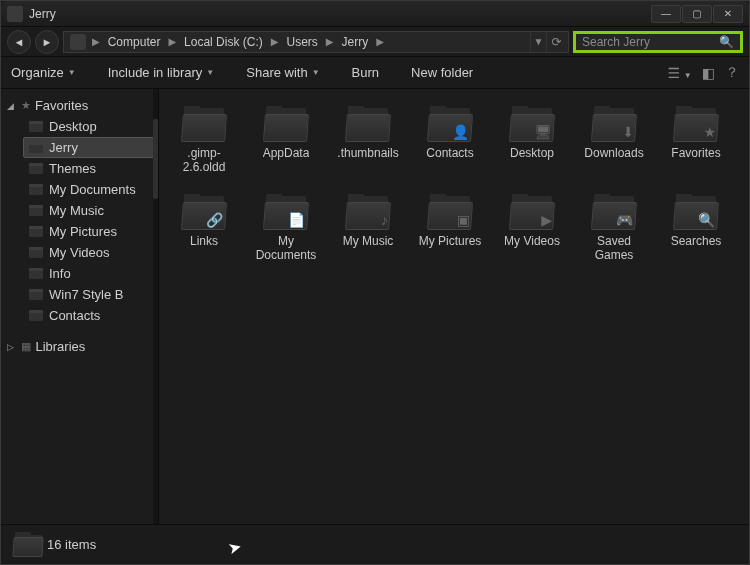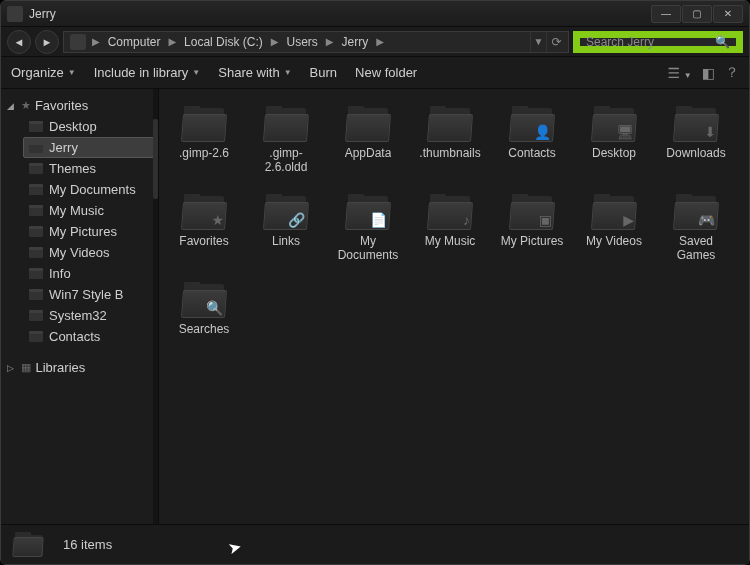--- a/index.html
+++ b/index.html
@@ -1,37 +1,37 @@
 <!DOCTYPE html>
 <html><head>
 <meta charset="utf-8">
 <style>
   * { box-sizing: border-box; margin: 0; padding: 0; font-family: "Segoe UI", Tahoma, sans-serif; user-select: none; }
   body { background: #000; width: 750px; height: 565px; overflow: hidden; }
-  .window { width: 750px; height: 565px; background: #1a1a1a; border: 1px solid #3a3a3a; border-radius: 6px; display: flex; flex-direction: column; box-shadow: 0 0 10px rgba(0,0,0,.8); }
+  .window { width: 750px; height: 565px; background: #1a1a1a; border: 1px solid #3a3a3a; border-radius: 0; display: flex; flex-direction: column; box-shadow: 0 0 10px rgba(0,0,0,.8); }
   .titlebar { height: 26px; display: flex; align-items: center; padding: 0 6px; background: linear-gradient(#262626,#1c1c1c); border-bottom: 1px solid #0c0c0c; border-radius: 6px 6px 0 0; }
   .app-icon { width: 16px; height: 16px; margin-right: 6px; background: #3a3a3a; border-radius: 2px; }
   .title { color: #cfcfcf; font-size: 12px; flex: 1; }
   .win-btns { display: flex; gap: 1px; }
   .win-btn { width: 30px; height: 18px; background: #2a2a2a; border: 1px solid #3c3c3c; display: flex; align-items: center; justify-content: center; color: #bcbcbc; font-size: 10px; cursor: pointer; border-radius: 2px; }
 
   .navbar { height: 30px; display: flex; align-items: center; padding: 2px 6px; background: #1b1b1b; border-bottom: 1px solid #0c0c0c; gap: 4px; }
   .nav-btn { width: 24px; height: 24px; border: 1px solid #3a3a3a; border-radius: 50%; display: flex; align-items: center; justify-content: center; color: #c8c8c8; background: #252525; cursor: pointer; font-size: 11px; }
   .breadcrumb { flex: 1; height: 22px; background: #262626; border: 1px solid #3a3a3a; display: flex; align-items: center; color: #c8c8c8; font-size: 12px; padding: 0 2px; gap: 0; overflow: hidden; }
   .crumb { padding: 0 6px; cursor: pointer; white-space: nowrap; }
   .crumb-sep { color: #888; font-size: 10px; padding: 0 2px; }
   .crumb-icon { width: 16px; height: 16px; margin: 0 4px; background: #3a3a3a; border-radius: 2px; }
   .crumb-drop { width:16px; display:flex; align-items:center; justify-content:center; color:#888; font-size:10px; cursor:pointer; border-left:1px solid #333; height:100%; }
   .refresh { width:20px; display:flex; align-items:center; justify-content:center; color:#888; font-size:12px; cursor:pointer; border-left:1px solid #333; height:100%; }
-  .search { width: 170px; height: 22px; background: #262626; border: 7px solid #84cc16; color: #9a9a9a; font-size: 12px; padding: 0 6px; display:flex; align-items:center; }
+  .search { width: 170px; height: 22px; background: #262626; border: 3px solid #84cc16; color: #9a9a9a; font-size: 12px; padding: 0 6px; display:flex; align-items:center; }
   .search input { background: transparent; border: 0; color: #cfcfcf; width: 100%; outline: none; font-size: 12px; }
   .search input::placeholder { color: #8a8a8a; }
   .search-icon { color:#777; font-size:12px; margin-left:4px; }
 
-  .toolbar { height: 32px; display: flex; align-items: center; padding: 0 10px; background: #1b1b1b; border-bottom: 1px solid #0c0c0c; gap: 18px; color: #cfcfcf; font-size: 13px; }
+  .toolbar { height: 32px; display: flex; align-items: center; padding: 0 10px; background: #1b1b1b; border-bottom: 1px solid #0c0c0c; gap: 32px; color: #cfcfcf; font-size: 13px; }
   .tb-item { display: flex; align-items: center; cursor: pointer; gap: 4px; }
   .caret { font-size: 8px; color: #999; }
   .tb-right { margin-left: auto; display: flex; gap: 10px; align-items:center; }
   .tb-icon { color:#888; cursor:pointer; font-size:14px; }
 
   .body { flex: 1; display: flex; overflow: hidden; background: #1c1c1c; }
   .sidebar { width: 158px; background: #1c1c1c; border-right: 1px solid #0c0c0c; overflow-y: hidden; padding: 6px 0; position:relative; }
   .side-scroll { position:absolute; right:0; top:0; bottom:0; width:5px; background:#141414; }
   .side-scroll-thumb { position:absolute; left:0; right:0; top:30px; height:80px; background:#303030; border-radius:2px; }
   .tree-header { display: flex; align-items: center; padding: 3px 6px; color: #cfcfcf; font-size: 13px; cursor: pointer; gap: 4px; }
@@ -44,21 +44,21 @@
   .content { flex: 1; overflow: auto; padding: 8px 6px; }
   .grid { display: flex; flex-wrap: wrap; gap: 4px 4px; align-content: flex-start; }
   .item { width: 78px; display: flex; flex-direction: column; align-items: center; padding: 6px 2px; cursor: pointer; border: 1px solid transparent; border-radius: 2px; }
   .folder-icon { width: 48px; height: 40px; position: relative; margin-bottom: 2px; }
   .folder-back { position: absolute; left: 4px; top: 4px; width: 40px; height: 32px; background: #2b2b2b; border-radius: 2px; }
   .folder-front { position: absolute; left: 2px; top: 10px; width: 44px; height: 28px; background: linear-gradient(#3b3b3b,#2a2a2a); border-radius: 2px; transform: skewX(-4deg); border:1px solid #454545; }
   .folder-tab { position:absolute; left:4px; top:2px; width:16px; height:6px; background:#2b2b2b; border-radius:1px 1px 0 0; }
   .folder-overlay { position:absolute; right:4px; bottom:4px; color:#666; font-size:14px; }
   .item-label { color: #c8c8c8; font-size: 12px; text-align: center; line-height: 14px; word-break: break-word; max-height: 42px; overflow: hidden; }
 
-  .status { height: 40px; background: #1b1b1b; border-top: 1px solid #0c0c0c; display: flex; align-items: center; padding: 4px 10px; gap: 20px; color:#cfcfcf; }
+  .status { height: 40px; background: #1b1b1b; border-top: 1px solid #0c0c0c; display: flex; align-items: center; padding: 4px 10px; gap: 4px; color:#cfcfcf; }
   .status .folder-icon { width:32px; height:28px; margin:0; }
   .status .folder-front { width:30px; height:20px; top:6px; }
   .status .folder-back { width:28px; height:22px; }
   .status .folder-tab { top:1px; }
   .status-text { font-size: 13px; }
 
   .cursor { position:absolute; left:228px; top:538px; font-size:16px; color:#fff; pointer-events:none; transform: rotate(-15deg); }
 </style>
 </head>
 <body>
@@ -164,24 +164,20 @@
           <div class="tree-item">
             <span class="ficon"></span>
             <span>Info</span>
           </div>
           <div class="tree-item">
             <span class="ficon"></span>
             <span>Win7 Style B</span>
           </div>
           <div class="tree-item">
             <span class="ficon"></span>
-            <span>System32</span>
-          </div>
-          <div class="tree-item">
-            <span class="ficon"></span>
             <span>Contacts</span>
           </div>
         </div>
       <div style="height:10px"></div>
       <div class="tree-header">
         <span class="tree-arrow">▷</span>
         <span class="tree-star">▦</span>
         <span>Libraries</span>
       </div>
       <div class="side-scroll">
@@ -190,28 +186,20 @@
     </div>
 
     <div class="content">
       <div class="grid" id="grid">
           <div class="item">
             <div class="folder-icon">
               <div class="folder-tab"></div>
               <div class="folder-back"></div>
               <div class="folder-front"></div>
             </div>
-            <div class="item-label">.gimp-2.6</div>
-          </div>
-          <div class="item">
-            <div class="folder-icon">
-              <div class="folder-tab"></div>
-              <div class="folder-back"></div>
-              <div class="folder-front"></div>
-            </div>
             <div class="item-label">.gimp-2.6.oldd</div>
           </div>
           <div class="item">
             <div class="folder-icon">
               <div class="folder-tab"></div>
               <div class="folder-back"></div>
               <div class="folder-front"></div>
             </div>
             <div class="item-label">AppData</div>
           </div>

